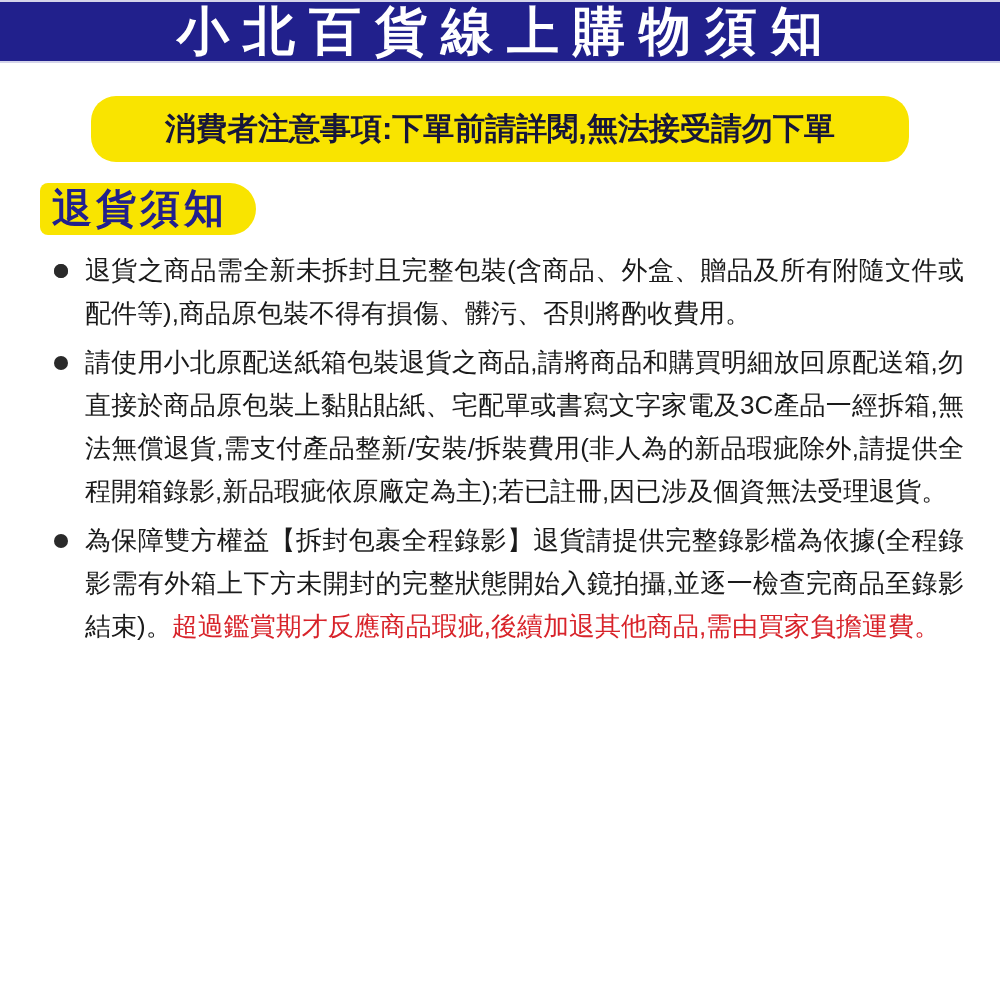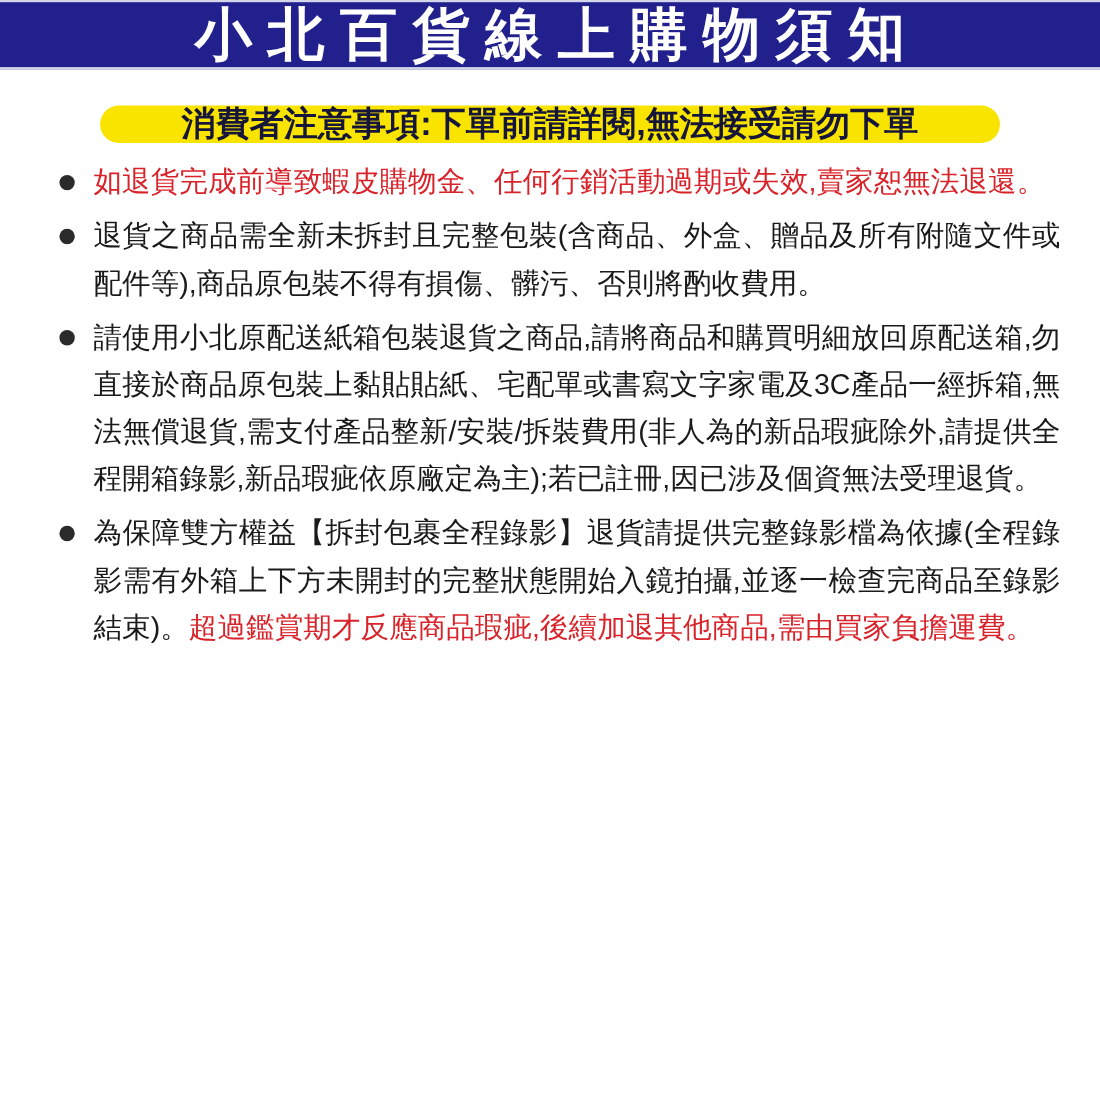--- a/index.html
+++ b/index.html
@@ -30,21 +30,21 @@
     margin:0;
     color:#ffffff;
     font-size:52px;
     font-weight:bold;
     letter-spacing:14px;
     text-indent:14px;
     white-space:nowrap;
   }
   .notice-bar{
     margin:33px auto 0 auto;
-    width:818px;height:34px;
+    width:818px;height:66px;
     background:var(--yellow);
     border-radius:25px;
     display:flex;align-items:center;justify-content:center;
     color:var(--notice-text);
     font-size:31px;
     font-weight:bold;
     white-space:nowrap;
   }
   .section-badge{
     display:inline-block;
@@ -88,26 +88,28 @@
 <div class="page">
 
   <header class="header">
     <h1>小北百貨線上購物須知</h1>
   </header>
 
   <div class="notice-bar">
     <span>消費者注意事項:下單前請詳閱,無法接受請勿下單</span>
   </div>
 
+  <div class="section-badge">
+    <span>退貨須知</span>
+  </div>
 
   <ul class="bullet-list" id="bullet-list">
       <li>
         <span class="marker"></span>
         <div class="content">
-          <p><span class="red">如退貨完成前導致蝦皮購物金、任何行銷活動過期或失效,賣家恕無法退還。</span></p>
         </div>
       </li>
       <li>
         <span class="marker"></span>
         <div class="content">
           <p><span>退貨之商品需全新未拆封且完整包裝(含商品、外盒、贈品及所有附隨文件或配件等),商品原包裝不得有損傷、髒污、否則將酌收費用。</span></p>
         </div>
       </li>
       <li>
         <span class="marker"></span>

